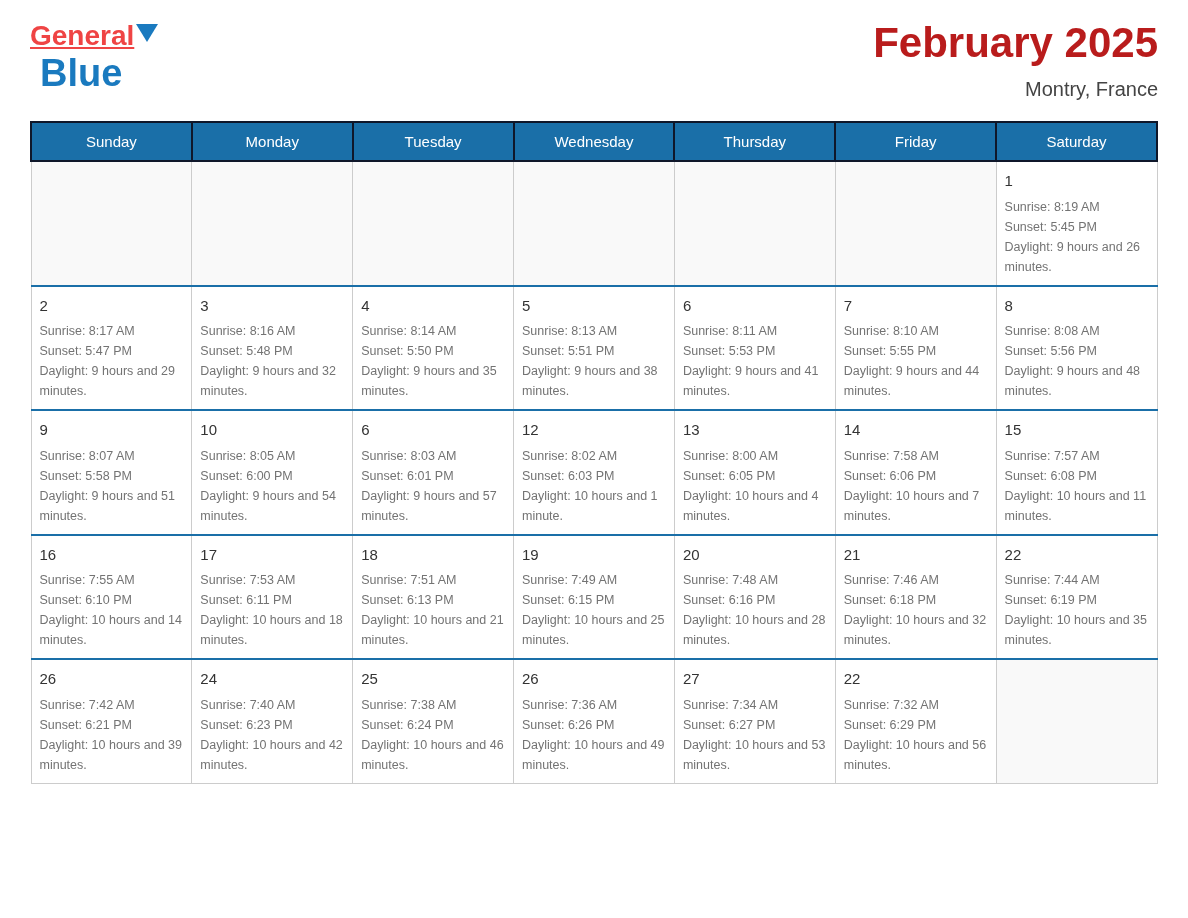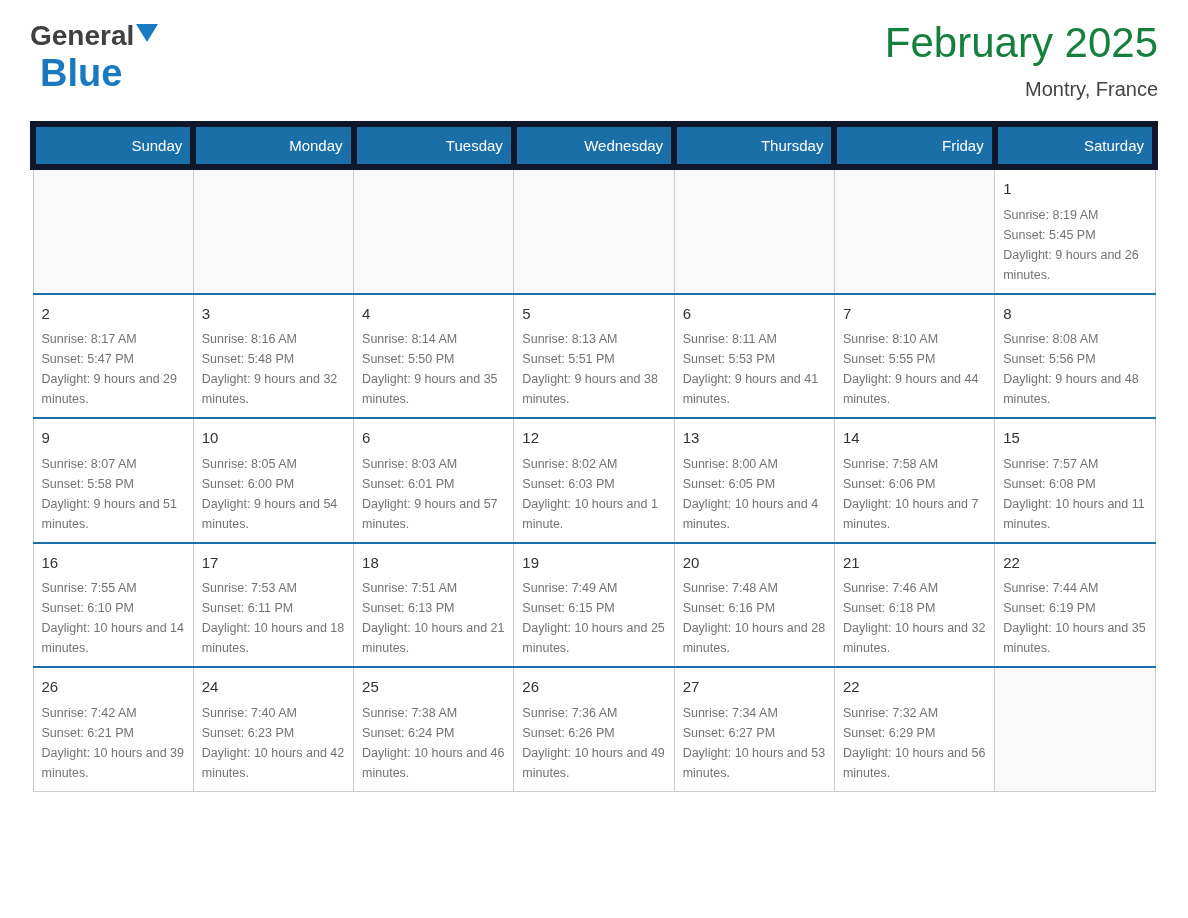--- a/index.html
+++ b/index.html
@@ -22,42 +22,42 @@
     }
     .logo-row {
       display: flex;
       align-items: center;
     }
     .title-section {
       text-align: right;
     }
     .month-title {
       font-size: 42px;
-      font-weight: normal;
-      color: #15803d;
+      font-weight: bold;
+      color: #b91c1c;
       line-height: 1.1;
     }
     .location {
       font-size: 20px;
       color: #444;
       margin-top: 12px;
     }
     .calendar {
       width: 100%;
       border-collapse: collapse;
       border: 1px solid #aaa;
     }
     .calendar th {
       background-color: #1a6fa8;
       color: #fff;
       padding: 10px 8px;
       font-size: 15px;
       font-weight: normal;
-      text-align: right;
-      border: 6px solid #0f172a;
+      text-align: center;
+      border: 2px solid #0f172a;
       margin-top: 48px;
     }
     .calendar td {
       vertical-align: top;
       padding: 8px;
       border: 1px solid #ccc;
       min-height: 110px;
       width: 14.28%;
       font-size: 13px;
       line-height: 1.5;
@@ -82,21 +82,21 @@
     .calendar tbody tr:first-child td {
       border-top: 2px solid #aaa;
     }
   </style>
 </head>
 <body>
 
 <div class="header">
   <div class="logo">
     <div class="logo-row">
-      <span style="font-size:28px;font-weight:bold;color:#404040;">General</span>
+      <span style="font-size:28px;font-weight:bold;color:#ef4444;text-decoration:underline;">General</span>
       <svg width="22" height="22" viewBox="0 0 22 22" style="margin-left:2px;margin-bottom:2px;">
         <polygon points="0,0 22,0 11,18" fill="#1a7abf"></polygon>
       </svg>
     </div>
     <span style="font-size:38px;font-weight:bold;color:#1a7abf;margin-left:10px;">Blue</span>
   </div>
   <div class="title-section">
     <div class="month-title">February 2025</div>
     <div class="location">Montry, France</div>
   </div>

